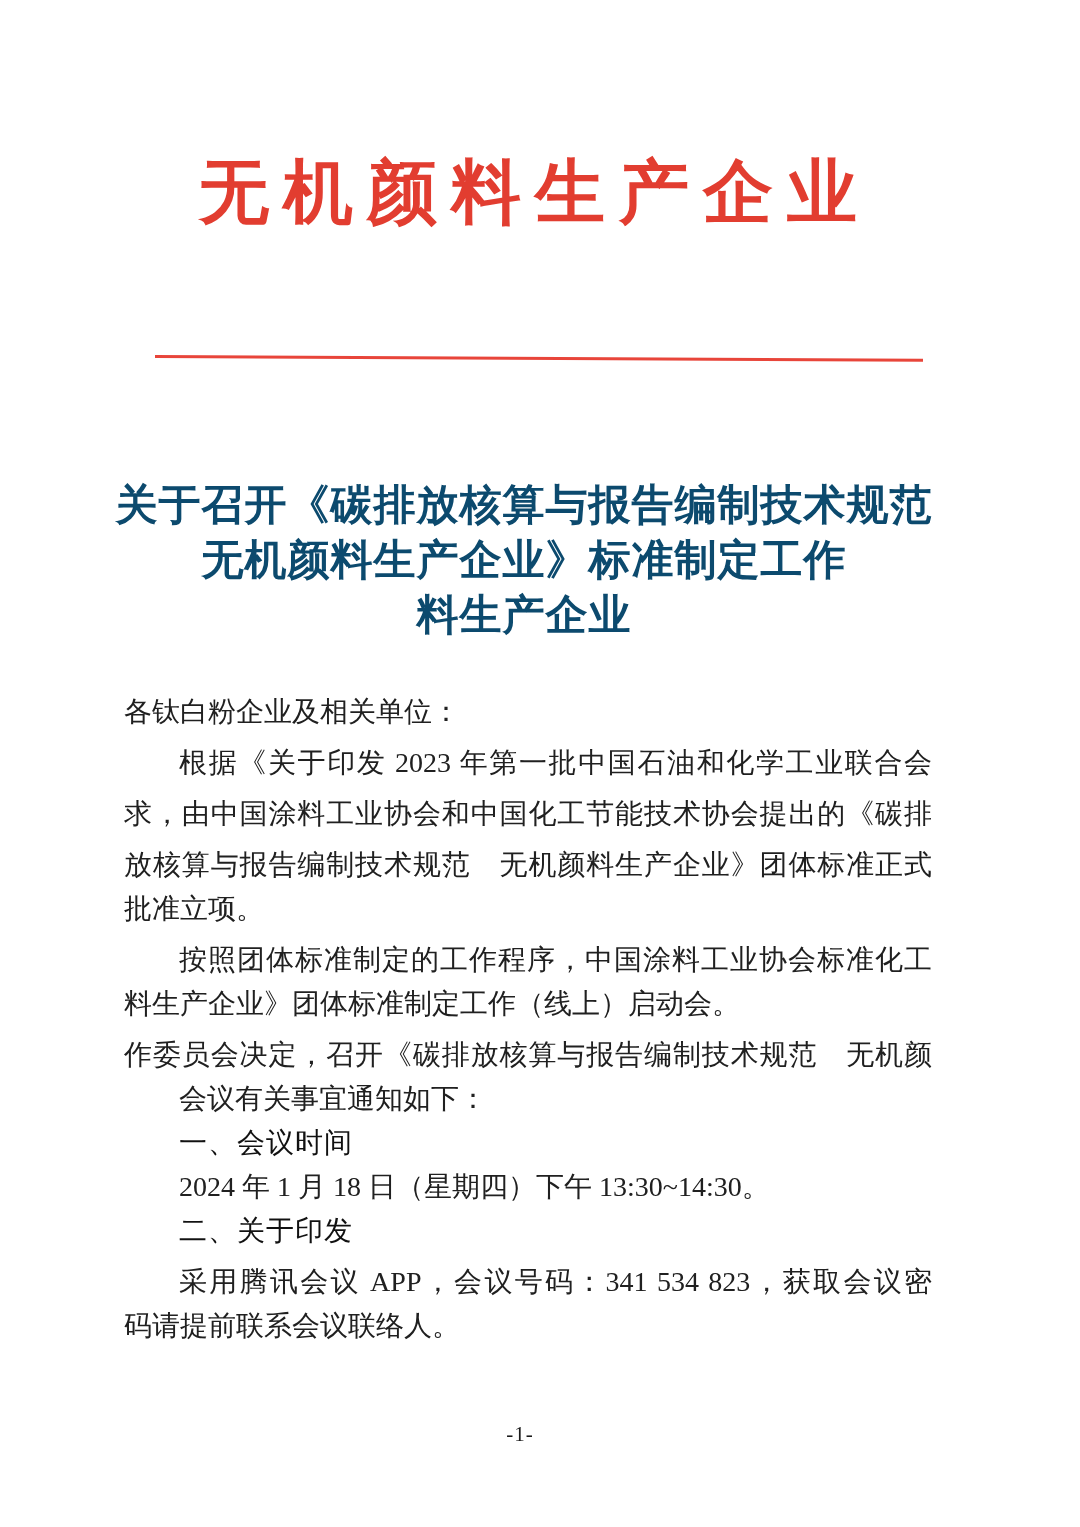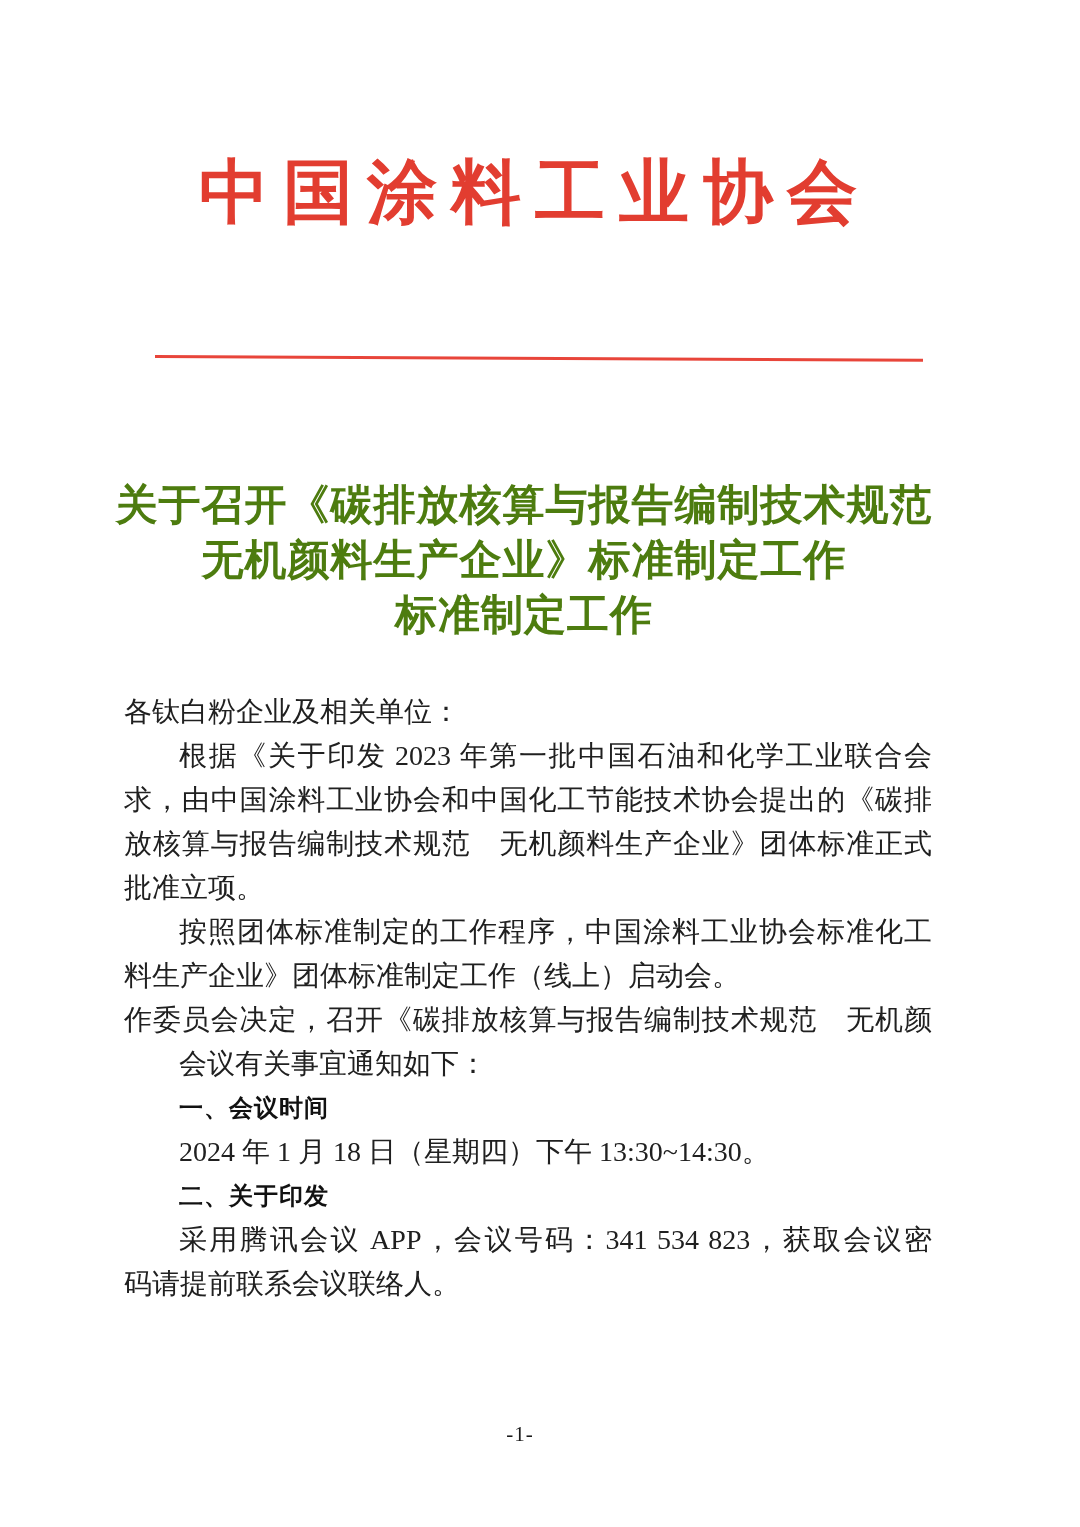--- a/index.html
+++ b/index.html
@@ -45,77 +45,78 @@
   
   .doc-title {
     position: absolute;
     top: 478px;
     left: 0;
     width: 1048px;
     text-align: center;
     font-size: 42px;
     line-height: 55px;
     font-weight: bold;
-    color: #4d7c0f;
+    color: #0c4a6e;
     letter-spacing: 1px;
   }
   
   .doc-body {
     position: absolute;
     top: 690px;
     left: 124px;
     width: 808px;
     font-size: 28px;
     line-height: 44px;
     color: #202020;
   }
   .line {
     height: 44px;
     white-space: nowrap;
   }
   .line.full {
     white-space: normal;
     text-align: justify;
     text-align-last: justify;
+    margin-top: 7px;
   }
   .line.indent {
     text-indent: 55px;
   }
   .line.h {
     font-family: "Liberation Sans", "DejaVu Sans", sans-serif;
-    font-weight: bold;
-    font-size: 24px;
+    font-weight: normal;
+    font-size: 28px;
     letter-spacing: 1px;
     color: #111111;
   }
   
   .footer-pagenum {
     position: absolute;
     top: 1422px;
     left: 0;
     width: 1040px;
     text-align: center;
     font-size: 21px;
     color: #1a1a1a;
     letter-spacing: 1px;
   }
 </style>
 </head>
 <body>
 
 <div class="page">
 
-  <div class="letterhead">中国涂料工业协会</div>
+  <div class="letterhead">无机颜料生产企业</div>
 
   <div class="letterhead-rule"></div>
 
   <div class="doc-title">
     <div>关于召开《碳排放核算与报告编制技术规范</div>
     <div>无机颜料生产企业》标准制定工作</div>
-    <div>标准制定工作</div>
+    <div>料生产企业</div>
   </div>
 
   <div class="doc-body">
     <div class="line">各钛白粉企业及相关单位：</div>
     <div class="line indent full">根据《关于印发 2023 年第一批中国石油和化学工业联合会</div>
     <div class="line full">求，由中国涂料工业协会和中国化工节能技术协会提出的《碳排</div>
     <div class="line full">放核算与报告编制技术规范　无机颜料生产企业》团体标准正式</div>
     <div class="line">批准立项。</div>
     <div class="line indent full">按照团体标准制定的工作程序，中国涂料工业协会标准化工</div>
     <div class="line">料生产企业》团体标准制定工作（线上）启动会。</div>

